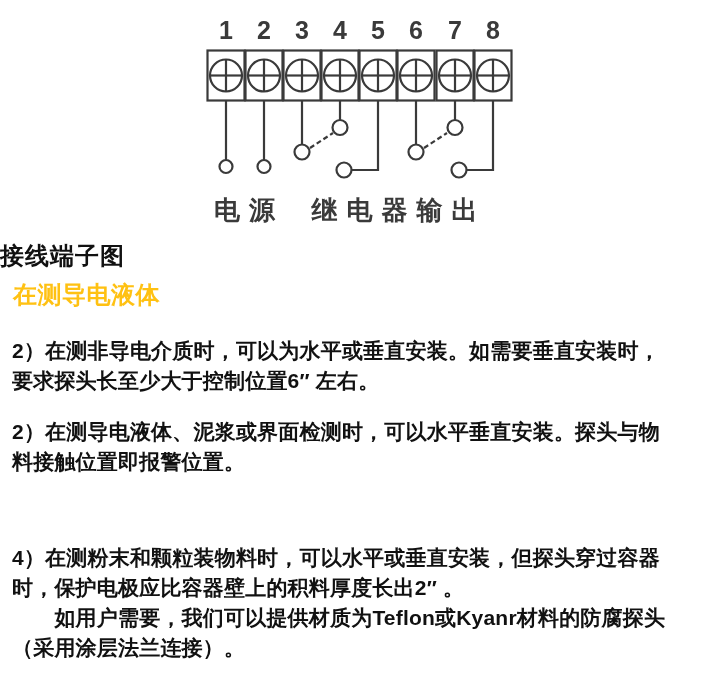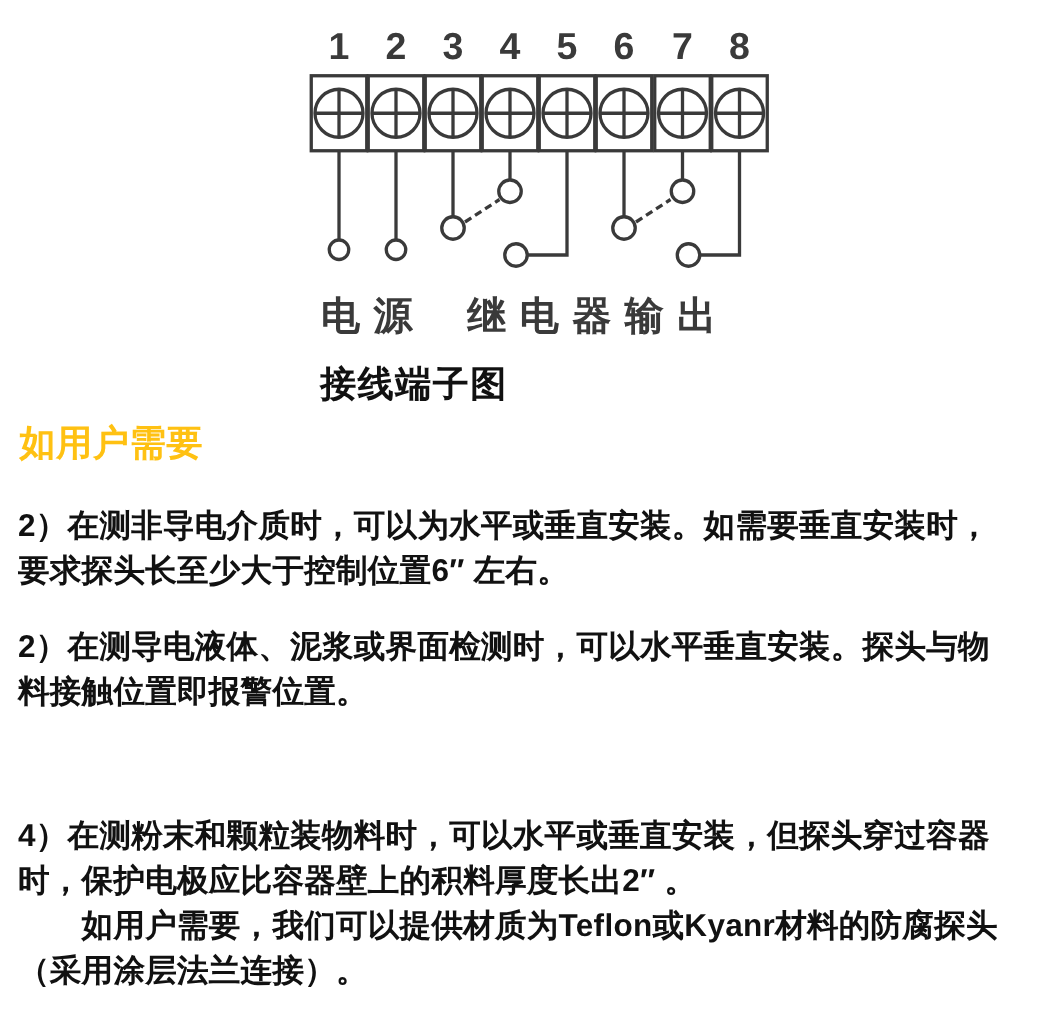--- a/index.html
+++ b/index.html
@@ -9,21 +9,21 @@
   }
   .diagram-svg{position:absolute;top:0;left:0;}
   .diagram-svg .stroke{stroke:#3a3a3a;fill:none;}
   .diagram-svg .node{stroke:#3a3a3a;fill:#ffffff;}
   .tnum{font-size:25px;font-weight:600;fill:#3a3a3a;text-anchor:middle;
         font-family:"Liberation Sans",sans-serif;}
   .dlabel{font-size:26px;font-weight:bold;fill:#3a3a3a;text-anchor:middle;
         letter-spacing:9px;font-family:"Liberation Sans",sans-serif;}
   .caption{
     position:absolute;top:240px;left:0;width:572px;box-sizing:border-box;
-    padding-right:20px;text-align:center;
+    padding-right:20px;
     font-size:24px;font-weight:bold;color:#111111;letter-spacing:1px;
   }
   .heading{
     position:absolute;top:279px;left:13px;margin:0;
     font-size:24px;font-weight:bold;color:#FFC112;letter-spacing:0.5px;
   }
   .para{
     position:absolute;left:12px;width:690px;margin:0;
     font-size:21px;font-weight:bold;line-height:30px;color:#111111;
     white-space:pre-line;letter-spacing:0.2px;
@@ -123,21 +123,21 @@
       <path class="stroke" stroke-width="2.2" d="M493,101 L493,170 L467,170"></path>
       <circle class="node" stroke-width="2.2" cx="459" cy="170" r="7.5"></circle>
     </g>
 
     <text class="dlabel" x="249" y="219">电源</text>
     <text class="dlabel" x="399" y="219">继电器输出</text>
   </svg>
 
   <div class="caption">接线端子图</div>
 
-  <h2 class="heading">如用户需要</h2>
+  <h2 class="heading">在测导电液体</h2>
 
   <p class="para p1">2）在测非导电介质时，可以为水平或垂直安装。如需要垂直安装时，
 要求探头长至少大于控制位置6″ 左右。</p>
   <p class="para p2">2）在测导电液体、泥浆或界面检测时，可以水平垂直安装。探头与物
 料接触位置即报警位置。</p>
   <p class="para p3">4）在测粉末和颗粒装物料时，可以水平或垂直安装，但探头穿过容器
 时，保护电极应比容器壁上的积料厚度长出2″ 。
 　　如用户需要，我们可以提供材质为Teflon或Kyanr材料的防腐探头
 （采用涂层法兰连接）。</p>
 

